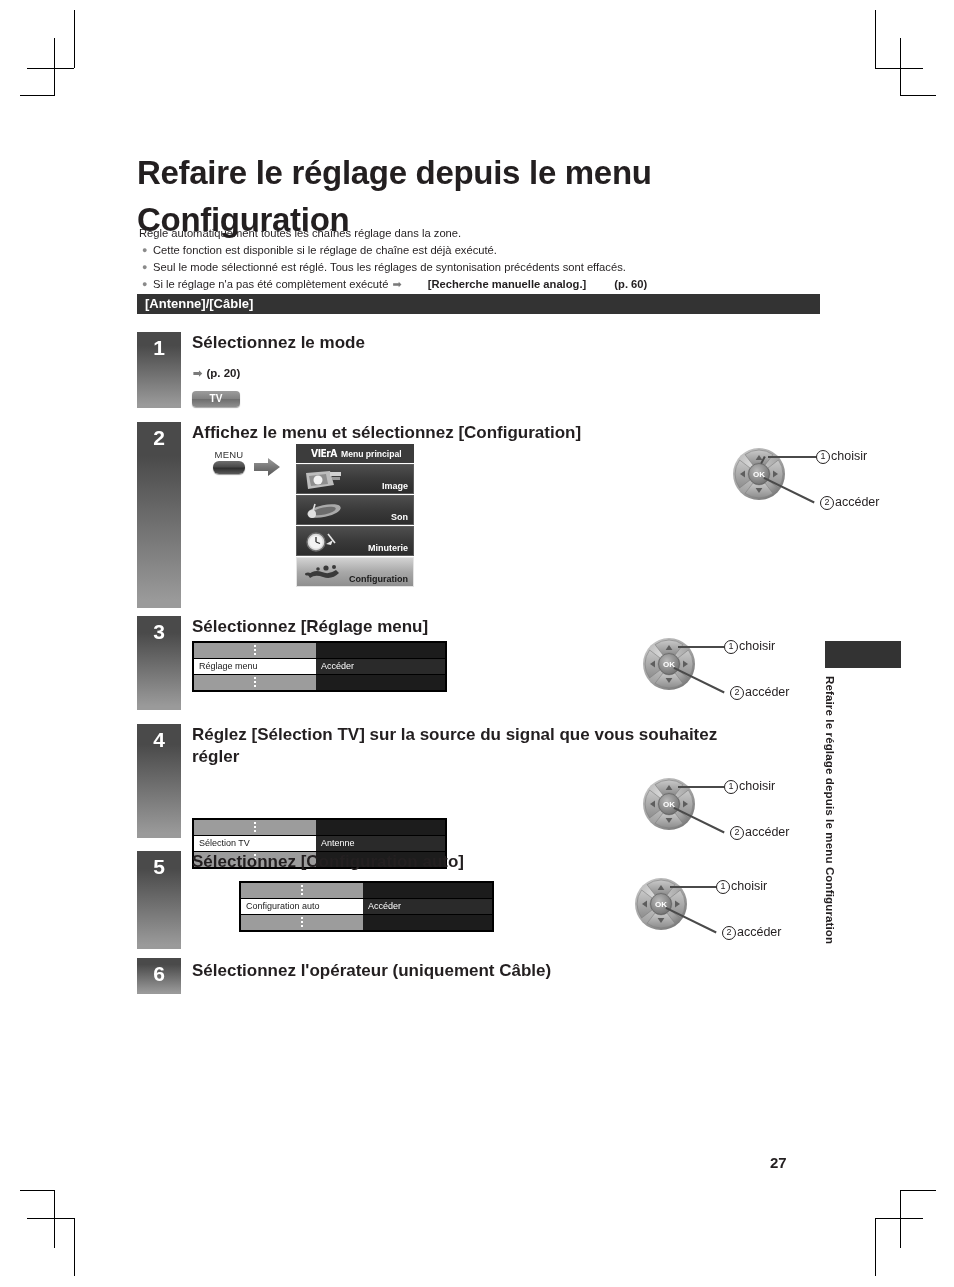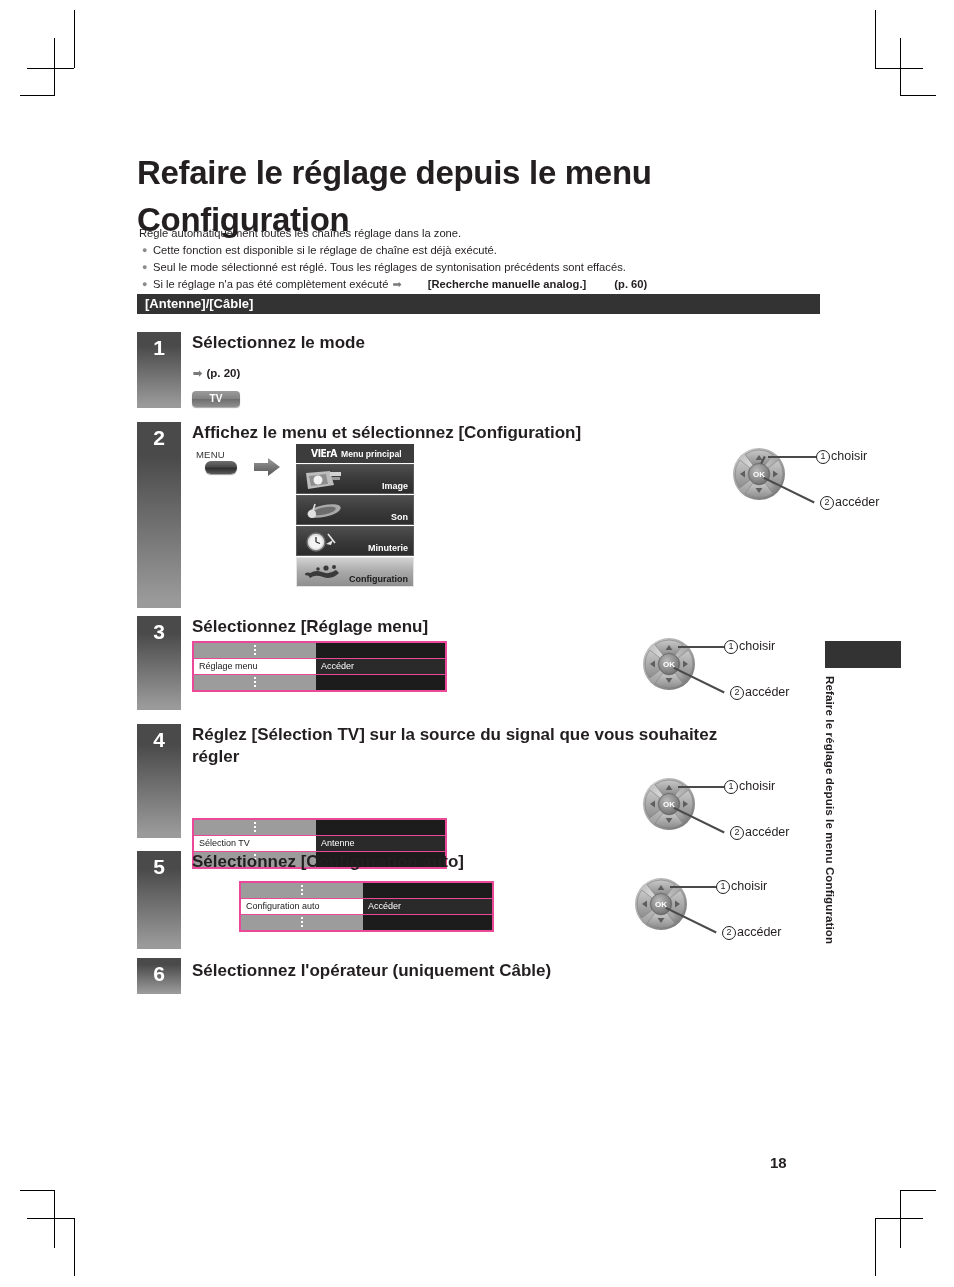--- a/index.html
+++ b/index.html
@@ -145,24 +145,24 @@
     color: #ffffff;
     font-size: 10px;
     font-weight: bold;
     text-align: center;
     box-shadow: 0 1px 1px rgba(0,0,0,.35);
   }
 
   
   .menu-key-wrap {
     position: absolute;
-    left: 4px;
+    left: 12px;
     top: 6px;
     width: 50px;
-    text-align: left;
+    text-align: center;
   }
   .menu-key-label {
     font-size: 9.5px;
     color: #333;
     line-height: 10px;
     letter-spacing: .2px;
   }
   .menu-key-btn {
     width: 32px; height: 13px;
     margin: 1px auto 0 auto;
@@ -230,21 +230,21 @@
     left: 7px;
     top: 4px;
     width: 40px;
     height: 22px;
   }
 
   
   .set-table {
     position: absolute;
     width: 255px;
-    background: #ec4899;
+    background: #000000;
     padding: 2px;
     box-sizing: border-box;
   }
   .set-row {
     display: flex;
     height: 15px;
     margin-bottom: 1px;
   }
   .set-row:last-child { margin-bottom: 0; }
   .set-left {
@@ -676,15 +676,15 @@
   <div class="step" style="top:958px;">
     <div class="step-num" style="height:36px;">6</div>
     <div class="step-body" style="top:2px;">
       <div class="step-title">Sélectionnez l'opérateur (uniquement Câble)</div>
     </div>
   </div>
 
   <div id="side-tab-black"></div>
   <div id="side-tab-text">Refaire le réglage depuis le menu Configuration</div>
 
-  <div id="pagenum">18</div>
+  <div id="pagenum">27</div>
 
 </div>
 
 </body></html>

